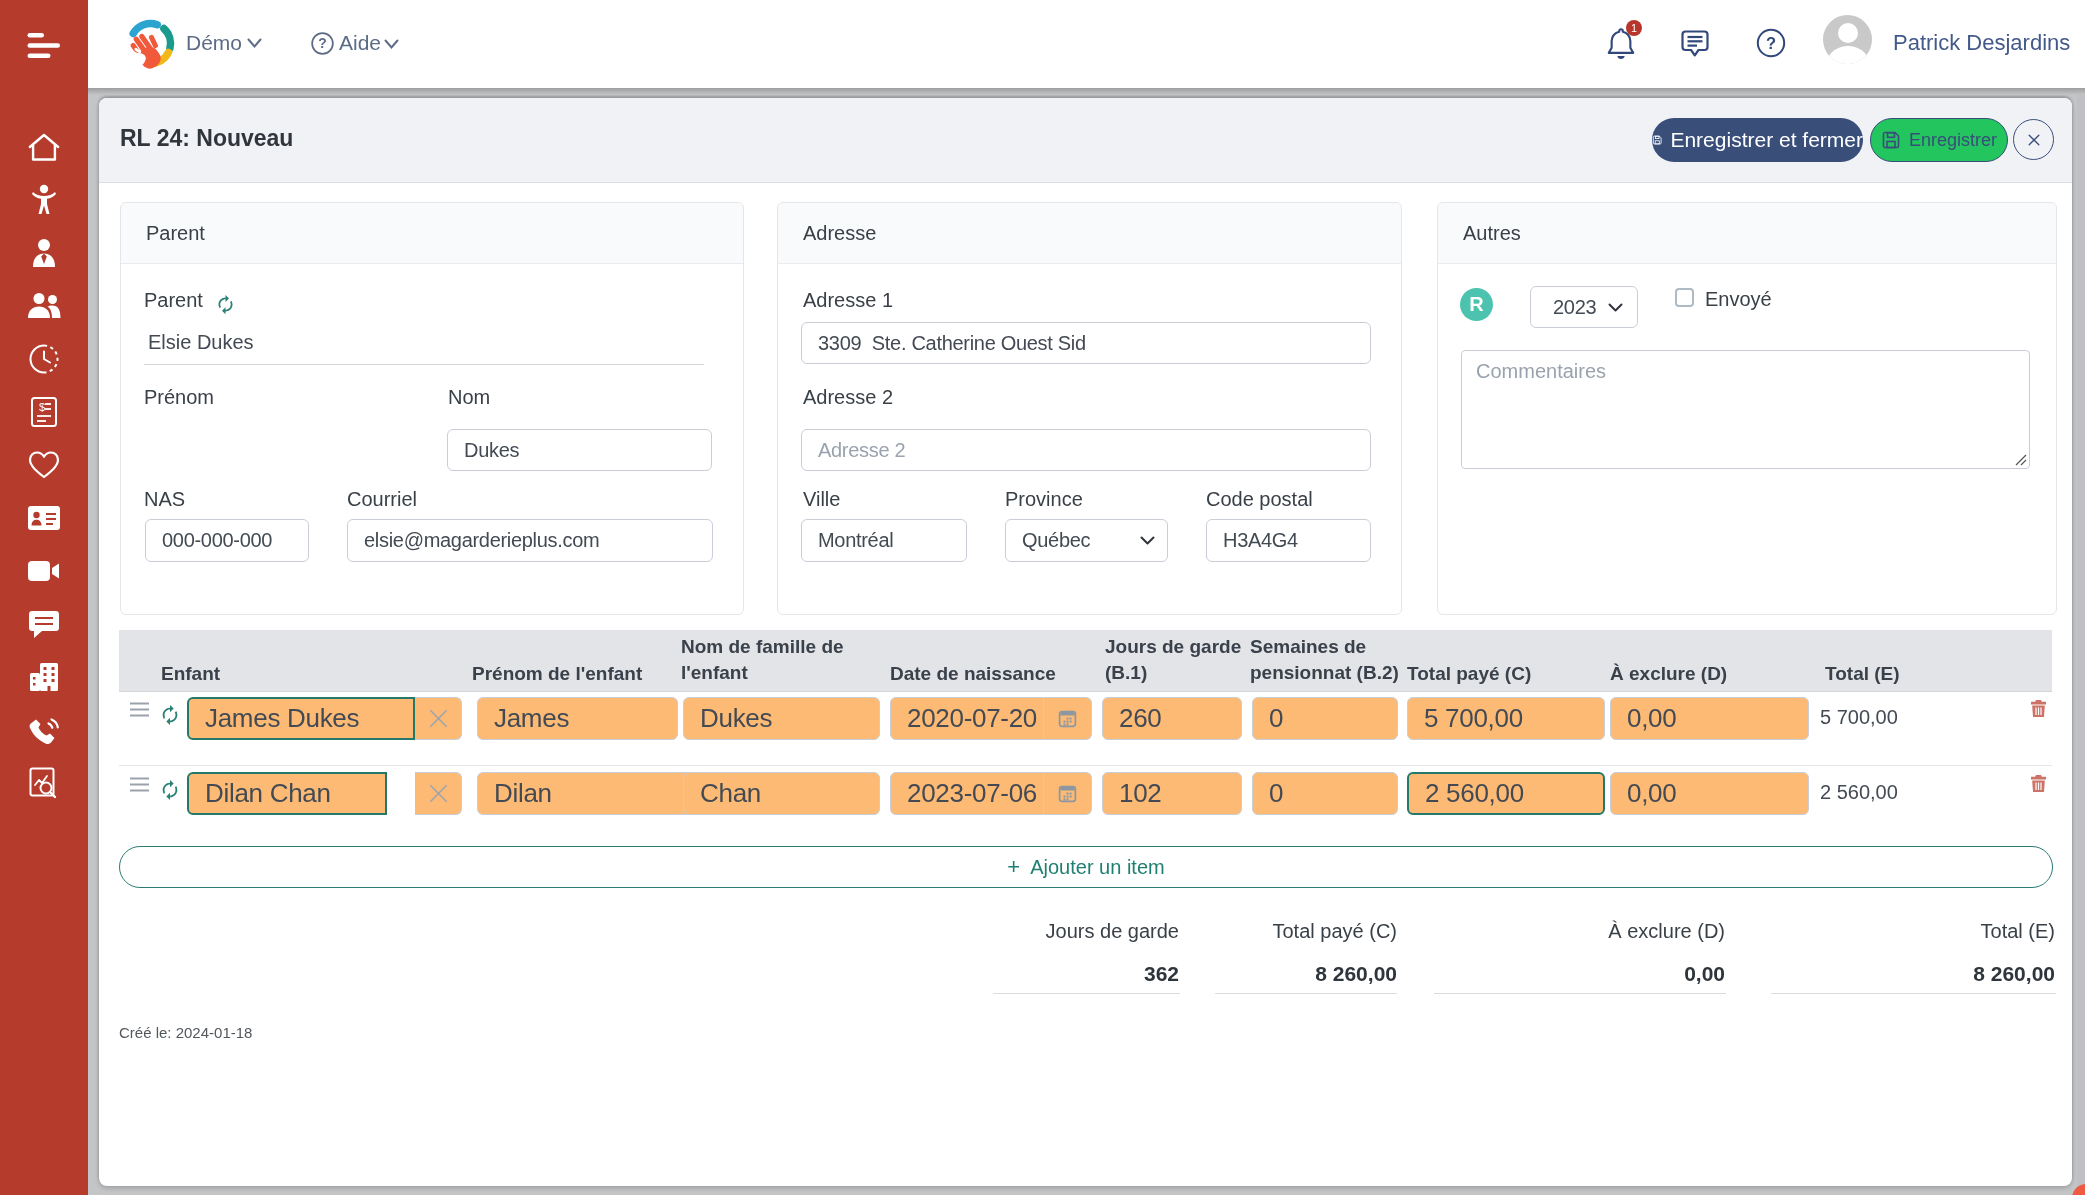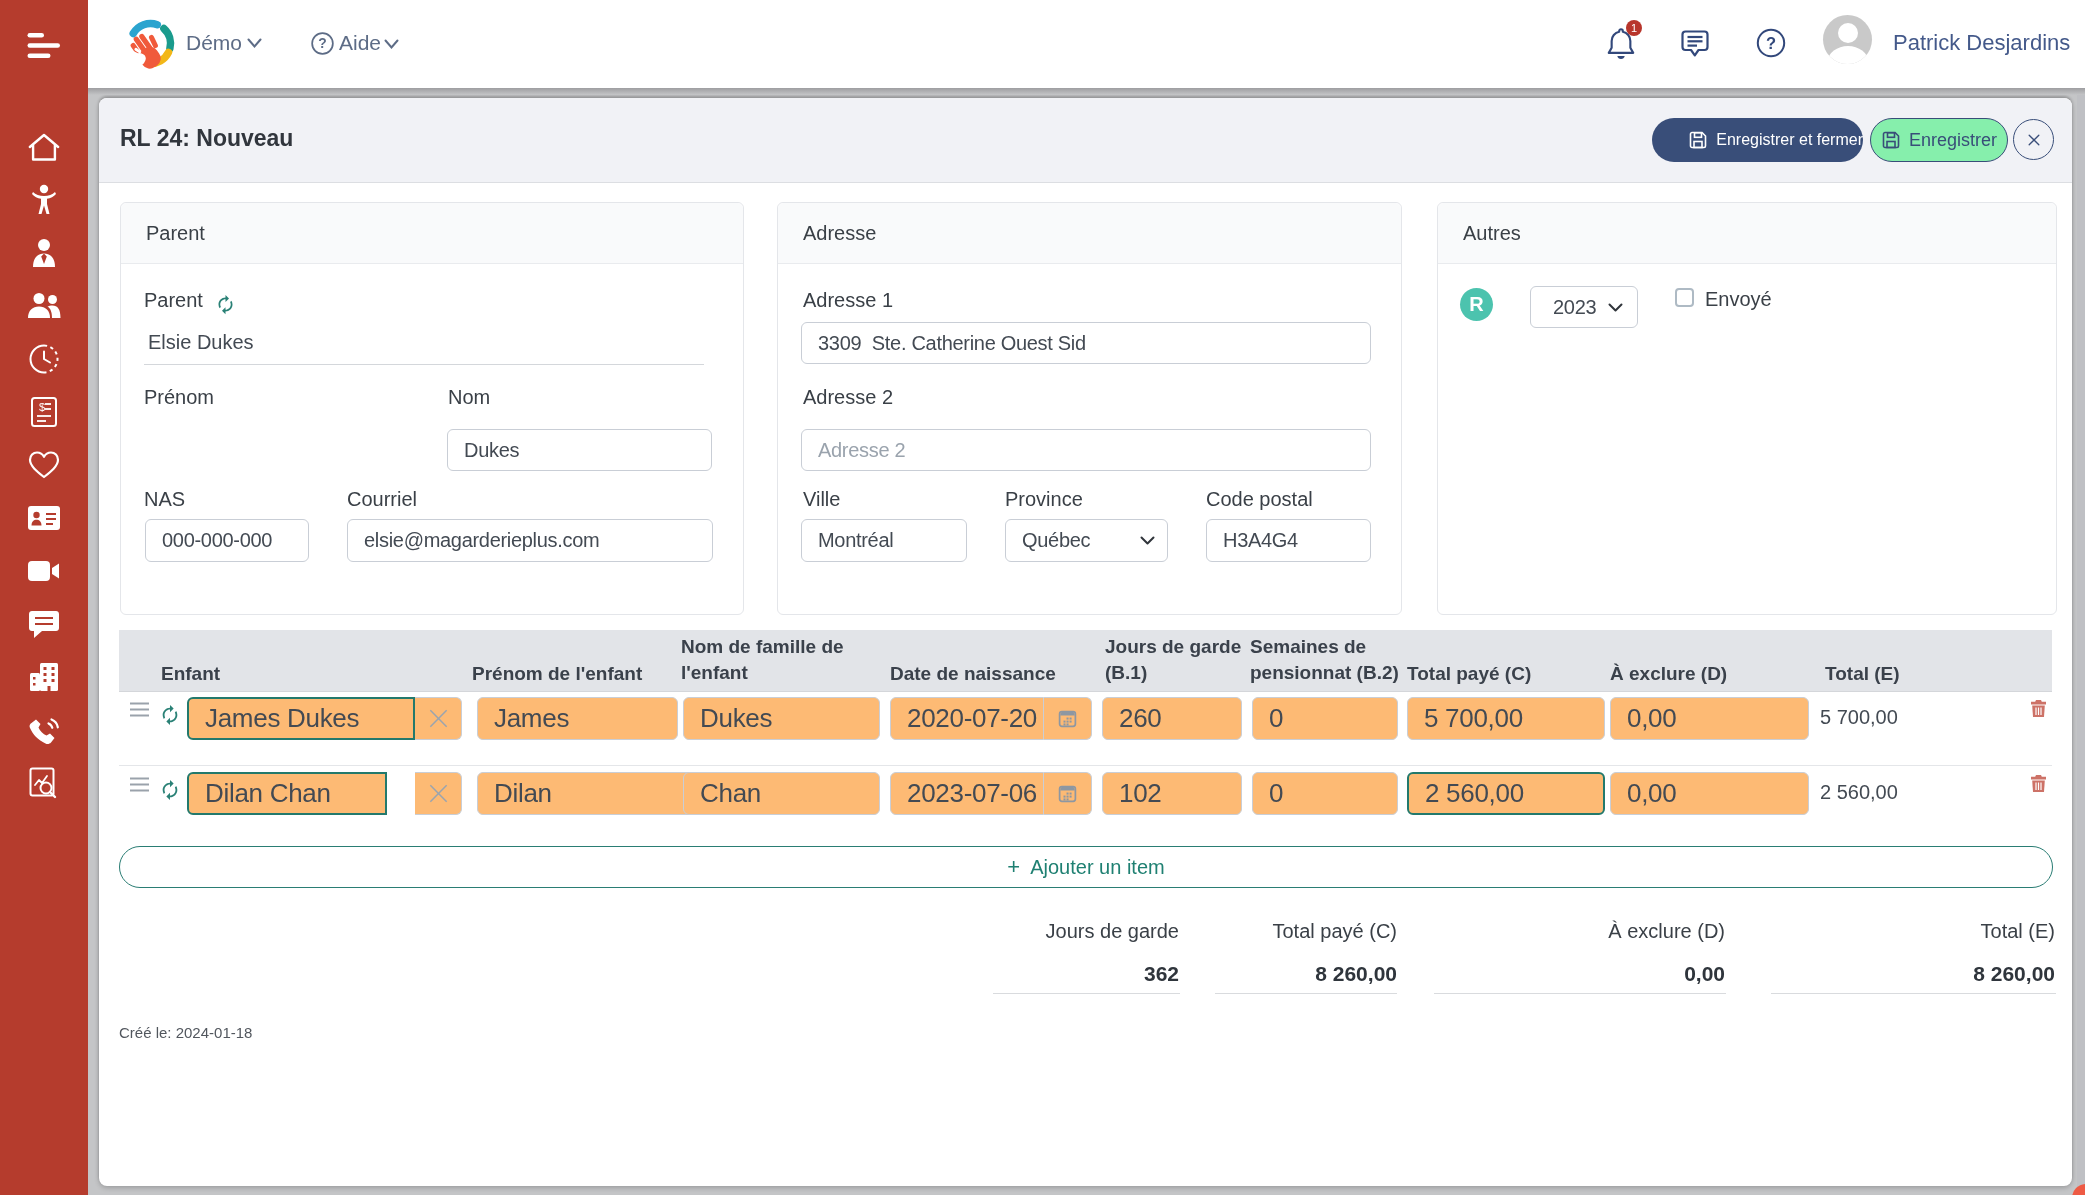--- a/index.html
+++ b/index.html
@@ -14,22 +14,22 @@
 
 #topbar { position:absolute; left:88px; top:0; width:1997px; height:88px; background:#ffffff; z-index:4; }
 #topshadow { position:absolute; left:88px; top:88px; width:1997px; height:7px; background:linear-gradient(#9e9ea1, #c4c5c7); z-index:3; }
 .tb-text { color:#5d6c86; font-size:23px; }
 
 
 #card { position:absolute; left:99px; top:98px; width:1973px; height:1088px; background:#ffffff; border-radius:8px; box-shadow:0 -2px 3px rgba(0,0,0,0.22), 0 2px 5px rgba(0,0,0,0.2); }
 #cardhead { position:absolute; left:0; top:0; width:100%; height:85px; background:#f1f2f6; border-radius:8px 8px 0 0; border-bottom:1px solid #dcdee2; }
 #cardtitle { position:absolute; left:21px; top:27px; font-size:23px; font-weight:bold; color:#31363d; }
 
-.btn-primary { position:absolute; display:flex; align-items:center; justify-content:flex-end; gap:8px; background:#394e79; color:#fff; border-radius:22px; font-size:16px; white-space:nowrap; }
-.btn-outline { position:absolute; display:flex; align-items:center; justify-content:center; gap:8px; background:#86efac; color:#394e79; border:1px solid #394e79; border-radius:22px; font-size:18px; white-space:nowrap; }
+.btn-primary { position:absolute; display:flex; align-items:center; justify-content:flex-end; gap:8px; background:#394e79; color:#fff; border-radius:22px; font-size:21px; white-space:nowrap; }
+.btn-outline { position:absolute; display:flex; align-items:center; justify-content:center; gap:8px; background:#22c55e; color:#394e79; border:1px solid #394e79; border-radius:22px; font-size:18px; white-space:nowrap; }
 .btn-circle { position:absolute; width:41px; height:41px; border:1px solid #394e79; border-radius:50%; display:flex; align-items:center; justify-content:center; }
 
 
 .panel { position:absolute; top:104px; height:413px; background:#fff; border:1px solid #e4e6ea; border-radius:6px; }
 .panel-head { height:61px; background:#f9fafb; border-bottom:1px solid #e9ebee; border-radius:6px 6px 0 0; display:flex; align-items:center; padding-left:25px; font-size:20px; color:#3a4047; }
 .label { position:absolute; font-size:20px; color:#3a4047; white-space:nowrap; }
 .input { position:absolute; border:1px solid #c9ced6; border-radius:6px; background:#fff; font-size:20px; color:#434a53; display:flex; align-items:center; padding:0 16px; white-space:nowrap; letter-spacing:-0.3px; }
 .input.ph { color:#9aa3ad; }
 
 
@@ -266,20 +266,26 @@
     <div class="panel-head">Autres</div>
   </div>
   <div class="abs" style="left:1361px;top:190px;width:33px;height:33px;border-radius:50%;background:#4cc3ae;color:#fff;font-weight:bold;font-size:20px;display:flex;align-items:center;justify-content:center;">R</div>
   <div class="input" style="left:1431px;top:188px;width:108px;height:42px;padding-left:22px;">2023
     <svg class="abs" style="right:14px;top:16px;" width="15" height="10" viewBox="0 0 15 10">
         <path d="M1.5 1.5 L7.5 7.5 L13.5 1.5" stroke="#30353b" stroke-width="2" fill="none" stroke-linecap="round" stroke-linejoin="round"></path>
       </svg>
   </div>
   <div class="abs" style="left:1576px;top:190px;width:19px;height:19px;border:2px solid #aebac4;border-radius:4px;background:#fff;"></div>
   <div class="label" style="left:1606px;top:190px;">Envoyé</div>
+  <div class="abs" style="left:1362px;top:252px;width:569px;height:119px;border:1px solid #c9ced6;border-radius:4px;">
+    <span class="abs" style="left:14px;top:9px;font-size:20px;color:#9aa3ad;">Commentaires</span>
+    <svg class="abs" style="right:2px;bottom:2px;" width="12" height="12" viewBox="0 0 12 12">
+        <path d="M11 1 L1 11 M11 6 L6 11" stroke="#555" stroke-width="1.2"></path>
+      </svg>
+  </div>
 
   <div class="abs" style="left:20px;top:532px;width:1933px;height:62px;background:#e2e4e8;border-bottom:1px solid #d4d6da;"></div>
   <div class="th" style="left:62px;top:563px;">Enfant</div>
   <div class="th" style="left:373px;top:563px;">Prénom de l'enfant</div>
   <div class="th" style="left:582px;top:536px;">Nom de famille de<br>l'enfant</div>
   <div class="th" style="left:791px;top:563px;">Date de naissance</div>
   <div class="th" style="left:1006px;top:536px;">Jours de garde<br>(B.1)</div>
   <div class="th" style="left:1151px;top:536px;">Semaines de<br>pensionnat (B.2)</div>
   <div class="th" style="left:1308px;top:563px;">Total payé (C)</div>
   <div class="th" style="left:1511px;top:563px;">À exclure (D)</div>

